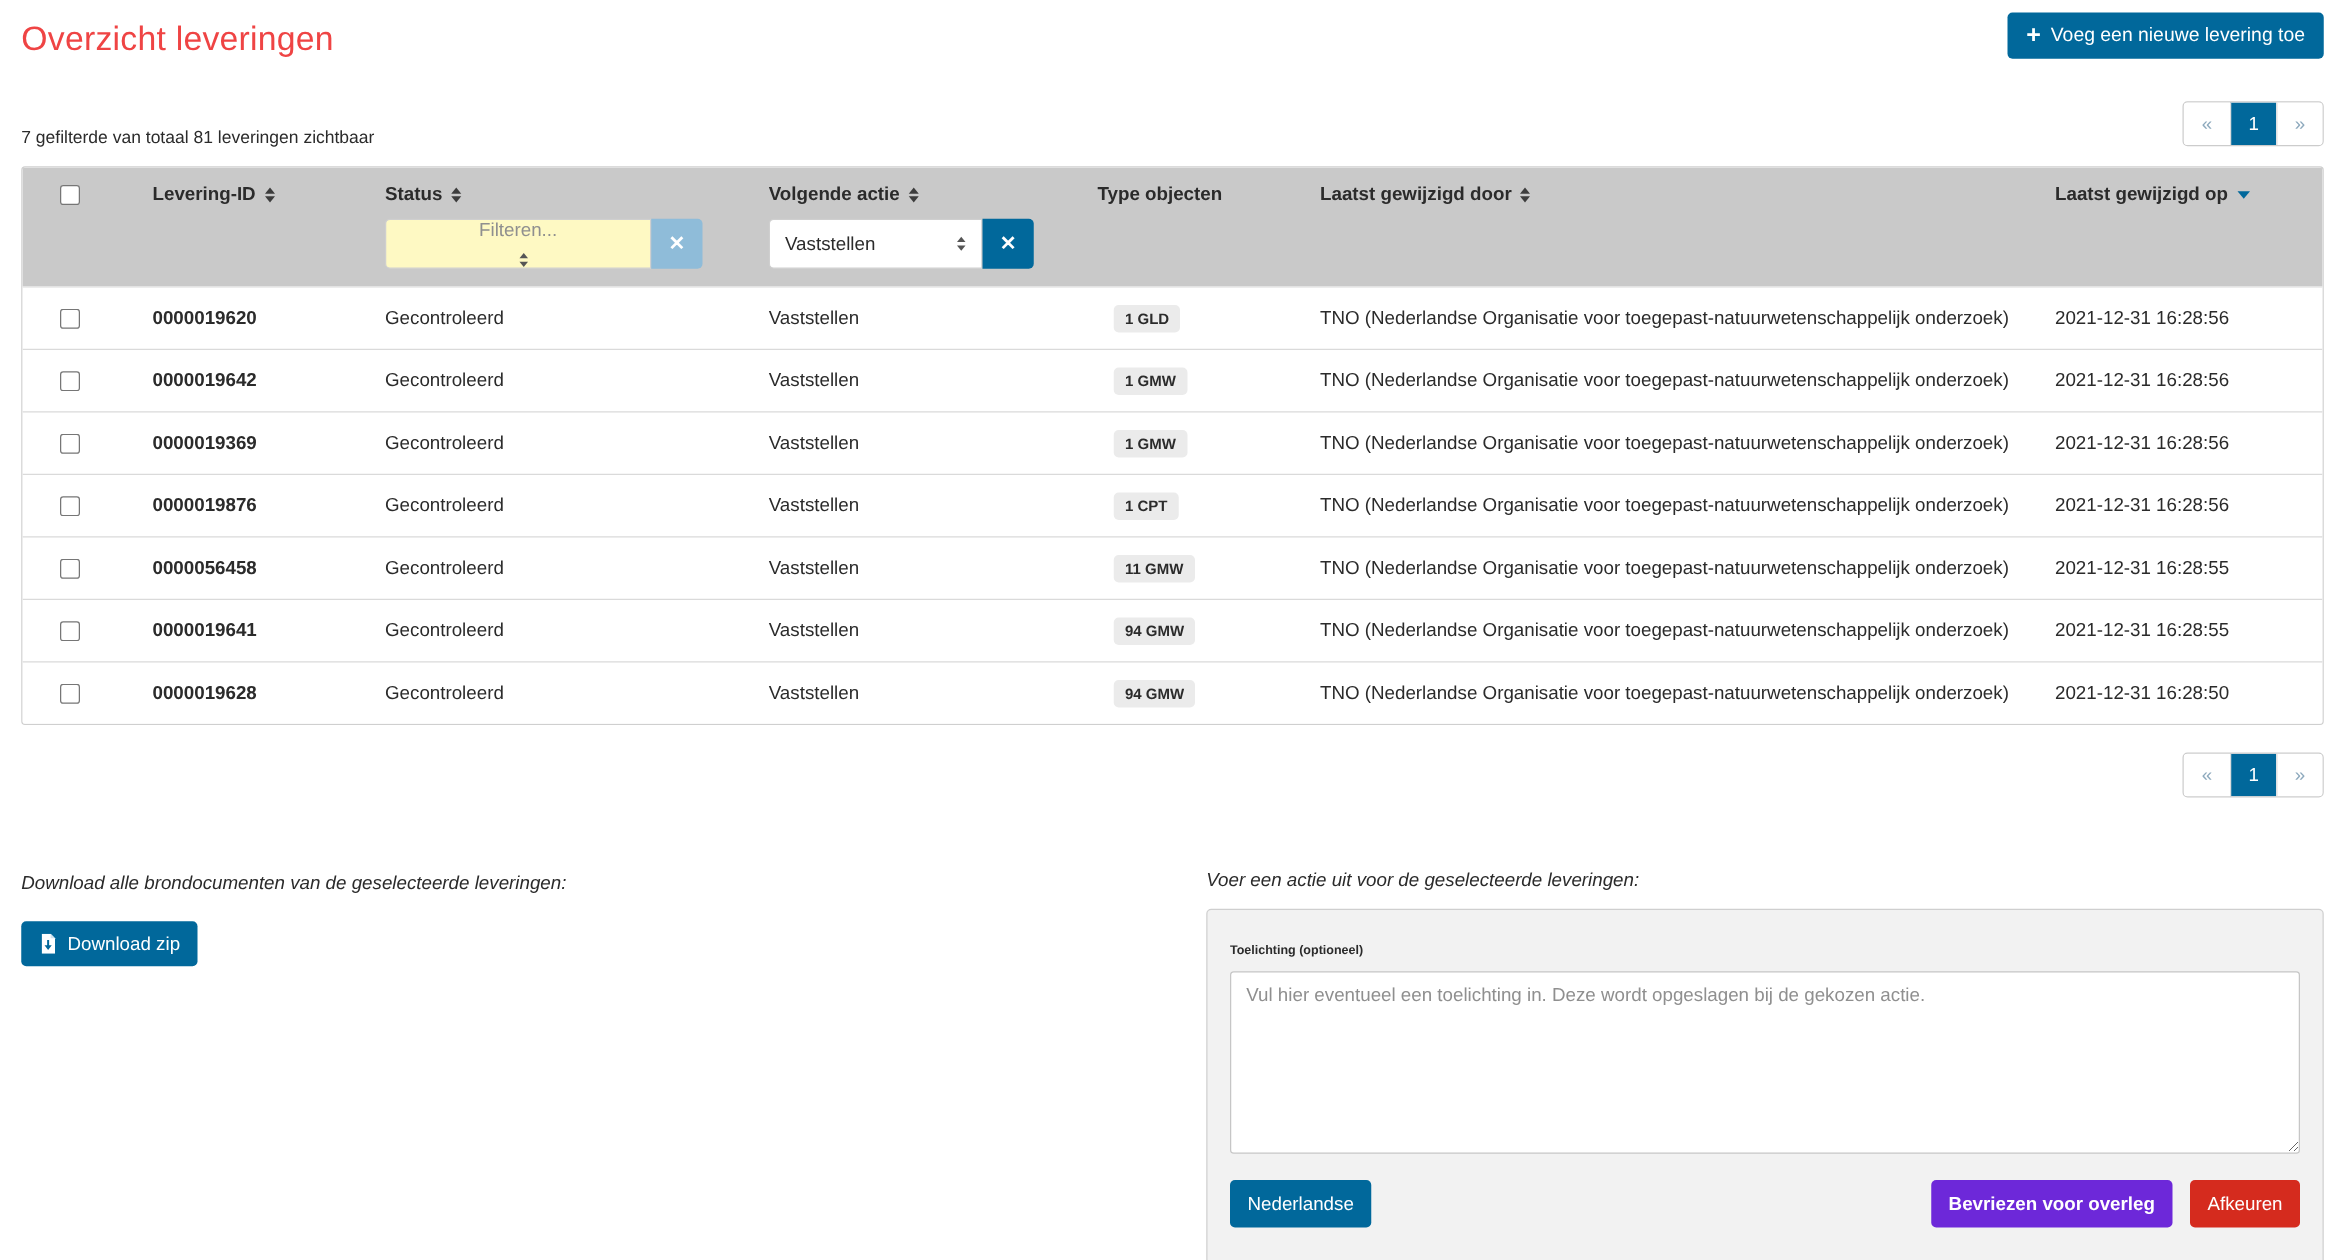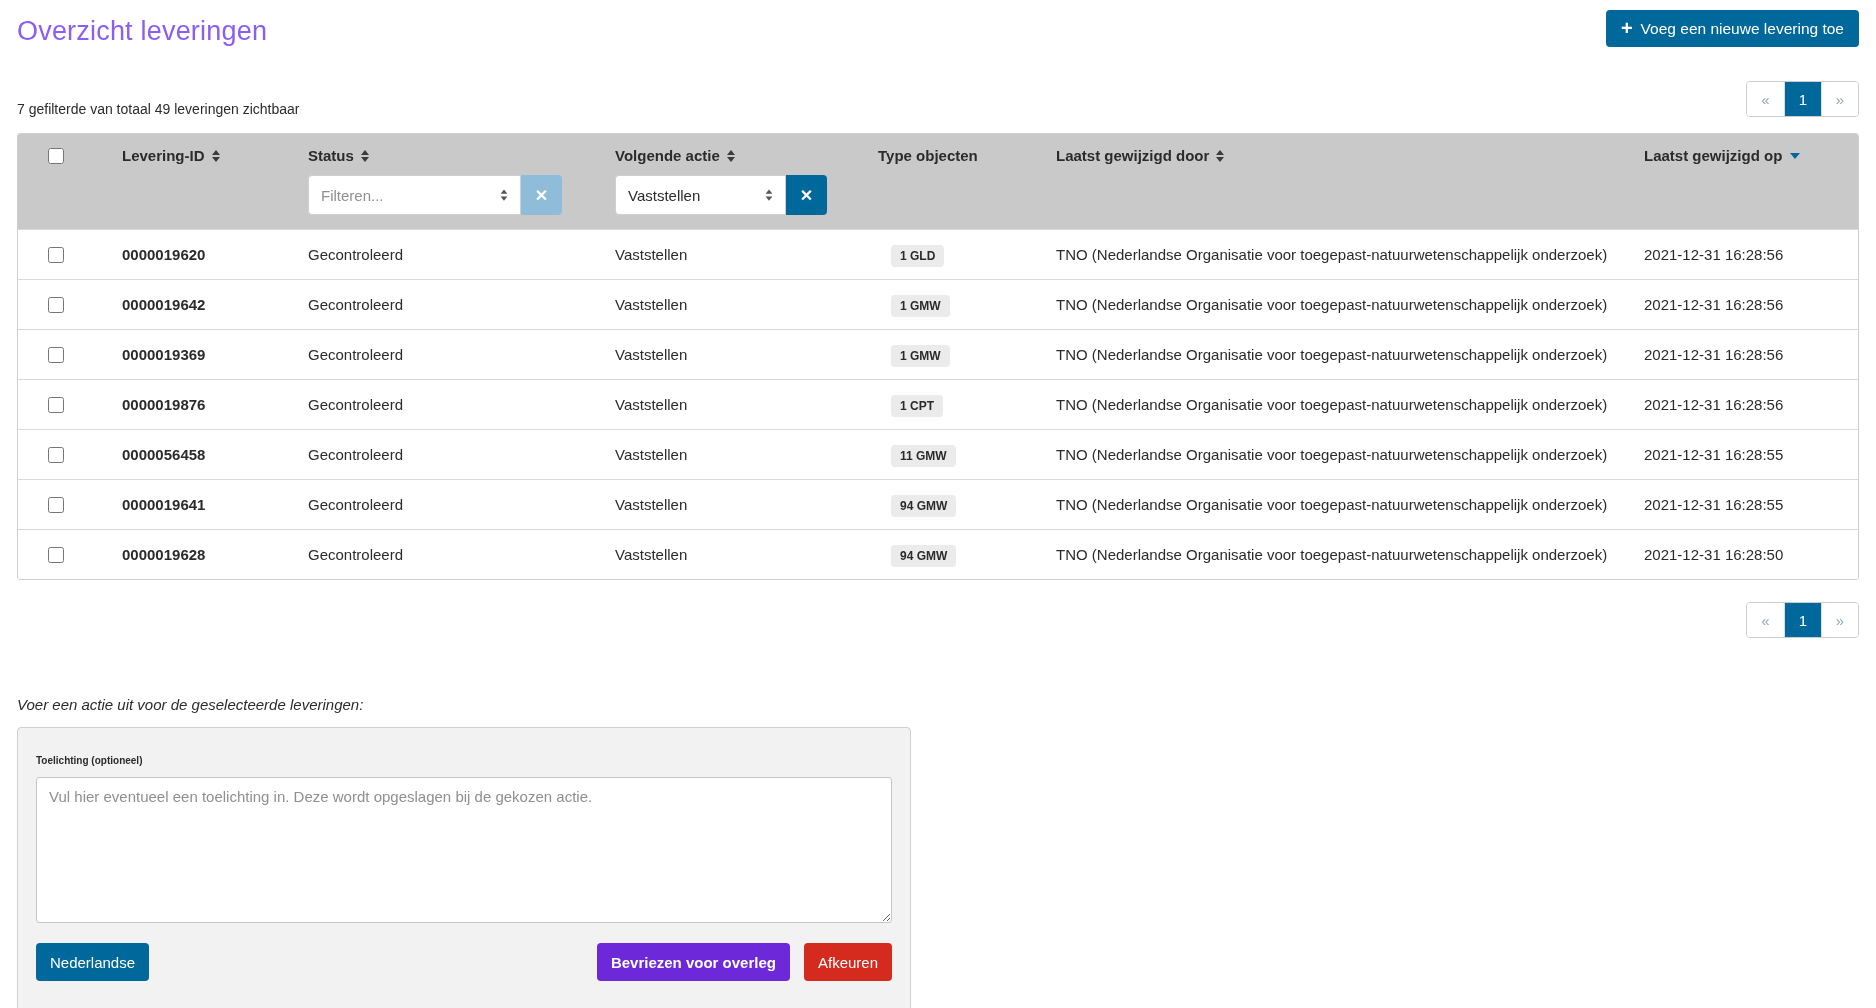--- a/index.html
+++ b/index.html
@@ -5,21 +5,21 @@
   * { box-sizing: border-box; }
   html,body { margin:0; padding:0; }
   body {
     width:1876px; min-height:1008px; background:#fff; color:#2b2b2b;
     font-family:"Liberation Sans", sans-serif; font-size:15px;
   }
   .page { padding:10px 17px 30px; }
 
   
   .page-header { display:flex; justify-content:space-between; align-items:flex-start; }
-  .page-title { font-size:27px; font-weight:400; color:#8b5cf6; margin:6px 0 0; letter-spacing:.2px; }
+  .page-title { font-size:27px; font-weight:400; color:#ef4444; margin:6px 0 0; letter-spacing:.2px; }
   .btn { border:none; cursor:pointer; font-family:inherit; border-radius:4px; }
   .btn-primary { background:#01689b; color:#fff; }
   .add-btn { height:37px; padding:0 15px; font-size:15.5px; display:inline-flex; align-items:center; gap:8px; }
   .plus { font-size:20px; font-weight:700; line-height:1; position:relative; top:-1px; }
 
   
   .list-meta { display:flex; justify-content:space-between; align-items:flex-end; margin:34px 0 16px; }
   .filter-summary { font-size:14px; }
 
   
@@ -49,21 +49,21 @@
   .tri-up   { width:0; height:0; border-left:4.5px solid transparent; border-right:4.5px solid transparent; border-bottom:5px solid #3c3c3c; }
   .tri-down { width:0; height:0; border-left:4.5px solid transparent; border-right:4.5px solid transparent; border-top:5px solid #3c3c3c; }
   .caret-down-blue { width:0; height:0; border-left:5.5px solid transparent; border-right:5.5px solid transparent; border-top:6.5px solid #01689b; margin-left:8px; }
 
   input[type=checkbox] { width:16px; height:16px; margin:0; cursor:pointer; }
 
   
   .filter-group { display:flex; align-items:stretch; height:40px; }
   .select-control { display:flex; align-items:center; justify-content:space-between; padding:0 12px;
                     border:1px solid #cfcfcf; border-radius:4px 0 0 4px; cursor:pointer; font-size:15px; }
-  .select-status { width:213px; background:#ffffff; color:#8f8f8f; }
+  .select-status { width:213px; background:#fef9c3; color:#8f8f8f;flex-direction:column; }
   .select-actie  { width:171px; background:#fff; color:#2b2b2b; }
   .select-chevron { display:inline-flex; flex-direction:column; gap:2px; margin-left:8px; }
   .select-chevron .tri-up { border-bottom-color:#555; transform:scale(.85); }
   .select-chevron .tri-down { border-top-color:#555; transform:scale(.85); }
   .clear-btn { width:41px; border:none; border-radius:0 4px 4px 0; color:#fff; font-size:16px; font-weight:700;
                display:flex; align-items:center; justify-content:center; cursor:pointer; font-family:inherit; }
   .clear-disabled { background:#8fbcd9; }
   .clear-active { background:#01689b; }
 
   .t-row { background:#fff; border-top:1px solid #dadada; height:50px; font-size:15px; }
@@ -97,21 +97,21 @@
 
   <div class="page-header">
     <h1 class="page-title">Overzicht leveringen</h1>
     <button class="btn btn-primary add-btn">
       <span class="plus">+</span>
       <span>Voeg een nieuwe levering toe</span>
     </button>
   </div>
 
   <div class="list-meta">
-    <span class="filter-summary">7 gefilterde van totaal 49 leveringen zichtbaar</span>
+    <span class="filter-summary">7 gefilterde van totaal 81 leveringen zichtbaar</span>
     <div class="pager">
       <button class="pg">«</button>
       <button class="pg active">1</button>
       <button class="pg">»</button>
     </div>
   </div>
 
   <div class="dtable">
     <div class="thead">
       <div class="th-row">
@@ -268,20 +268,31 @@
 
   <div class="pager-row-bottom">
     <div class="pager">
       <button class="pg">«</button>
       <button class="pg active">1</button>
       <button class="pg">»</button>
     </div>
   </div>
 
   <div class="bottom">
+    <div class="bottom-left">
+      <p class="section-note">Download alle brondocumenten van de geselecteerde leveringen:</p>
+      <button class="btn btn-primary download-btn">
+        <svg width="15" height="16" viewBox="0 0 15 16">
+          <path d="M2.5 0h7l3.5 3.5V16h-10.5z" fill="#ffffff"></path>
+          <path d="M9.5 0l3.5 3.5h-3.5z" fill="#cfe4f0"></path>
+          <path d="M6.7 5h1.6v4.2h2.1L7.5 13 4.6 9.2h2.1z" fill="#01689b"></path>
+        </svg>
+        <span>Download zip</span>
+      </button>
+    </div>
 
     <div class="bottom-right">
       <p class="section-note">Voer een actie uit voor de geselecteerde leveringen:</p>
       <div class="action-panel">
         <div class="panel-label">Toelichting (optioneel)</div>
         <textarea class="toelichting" placeholder="Vul hier eventueel een toelichting in. Deze wordt opgeslagen bij de gekozen actie." style=""></textarea>
         <div class="panel-buttons">
           <button class="btn btn-primary panel-btn">Nederlandse</button>
           <span class="spacer"></span>
           <button class="btn btn-gray panel-btn">Bevriezen voor overleg</button>

